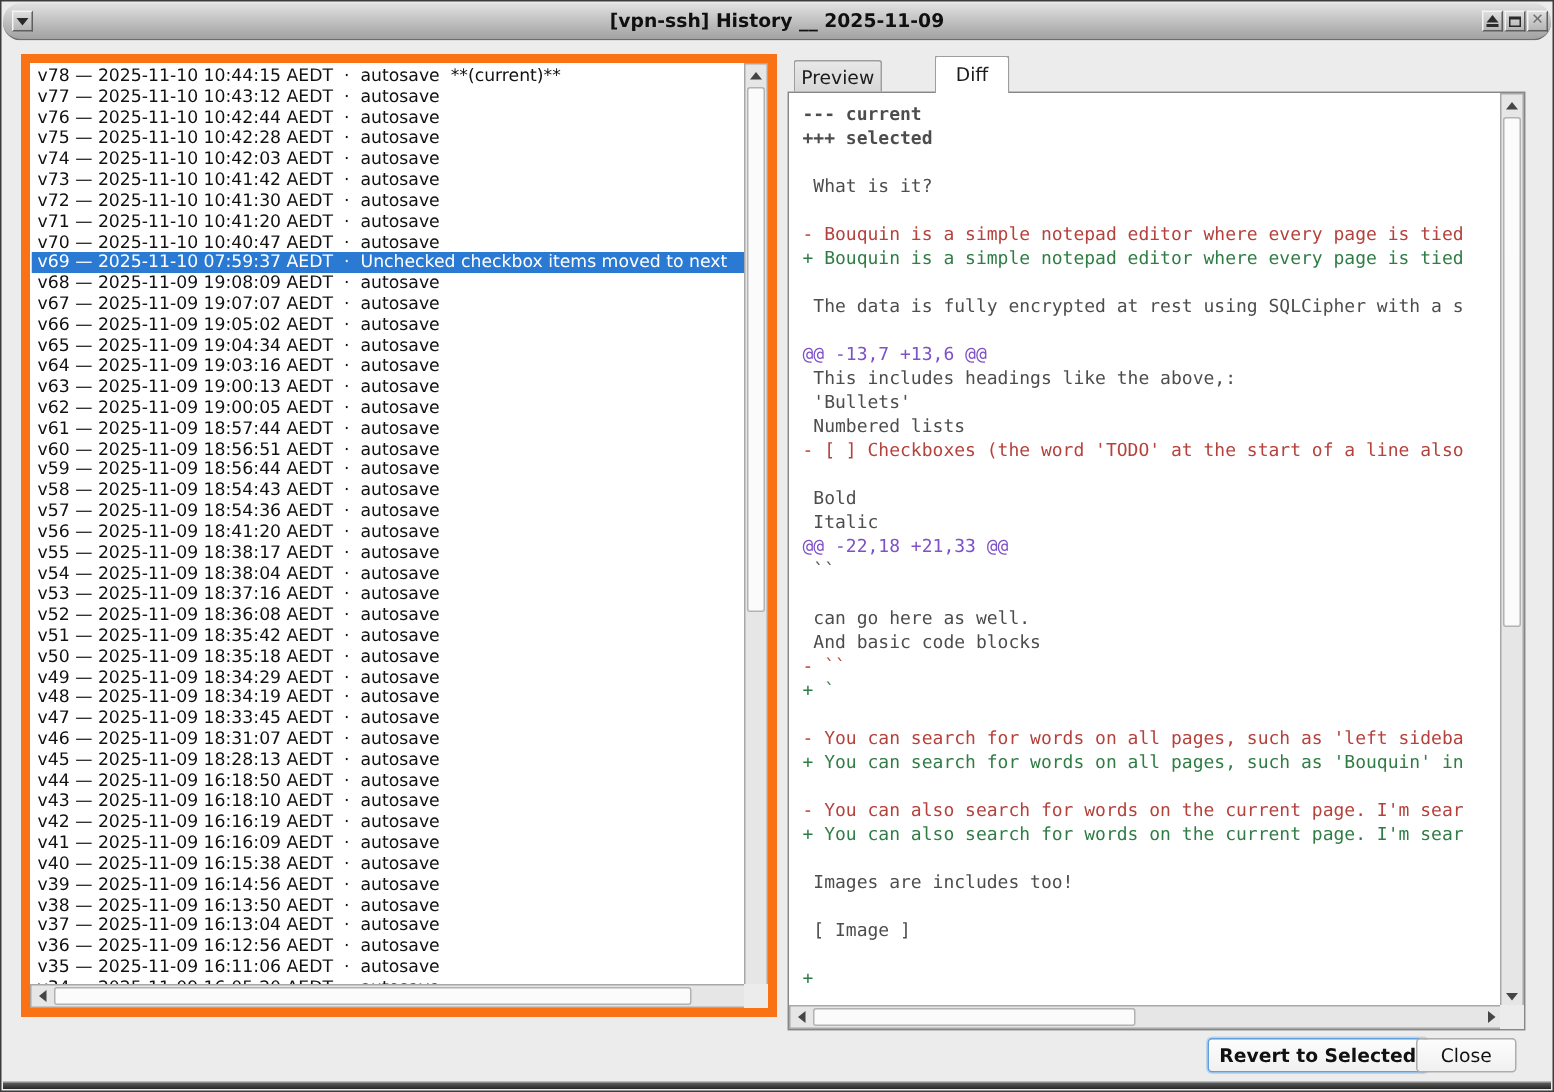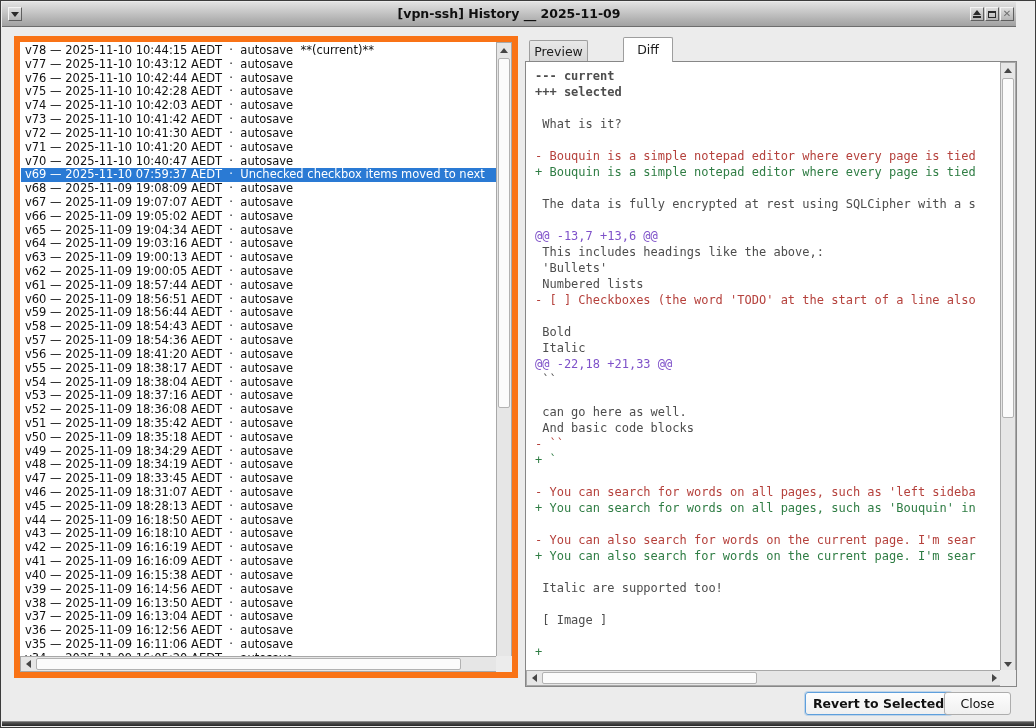--- a/index.html
+++ b/index.html
@@ -5,23 +5,24 @@
   html,body{margin:0;padding:0;background:#9a9a9a;}
   *{box-sizing:border-box;}
   .window{
     position:relative;width:1036px;height:728px;
     background:#ececec;border:1px solid #3c3c3c;
     font-family:"DejaVu Sans","Liberation Sans",sans-serif;
     overflow:hidden;
   }
   
   .titlebar{
-    position:absolute;top:1px;left:1px;right:19px;height:25px;
+    position:absolute;top:1px;left:1px;right:1px;height:25px;
     background:linear-gradient(#e2e2e2,#b4b4b4 70%,#a2a2a2);
     border-bottom:1px solid #6d6d6d;
+    border-radius:12px;
   }
   .title-text{
     position:absolute;left:0;right:0;top:4px;text-align:center;
     font-size:12.5px;font-weight:bold;color:#101010;letter-spacing:0px;
   }
   .tb-btn{
     position:absolute;top:5px;width:14px;height:14px;
     background:linear-gradient(#dedede,#b5b5b5);
     border:1px solid;border-color:#f4f4f4 #5f5f5f #5f5f5f #f4f4f4;
     display:flex;align-items:center;justify-content:center;
@@ -233,21 +234,21 @@
         <div class="dline ctx"> And basic code blocks</div>
         <div class="dline del">- ``</div>
         <div class="dline add">+ `</div>
         <div class="dline ctx">&nbsp;</div>
         <div class="dline del">- You can search for words on all pages, such as 'left sideba</div>
         <div class="dline add">+ You can search for words on all pages, such as 'Bouquin' in</div>
         <div class="dline ctx">&nbsp;</div>
         <div class="dline del">- You can also search for words on the current page. I'm sear</div>
         <div class="dline add">+ You can also search for words on the current page. I'm sear</div>
         <div class="dline ctx">&nbsp;</div>
-        <div class="dline ctx"> Italic are supported too!</div>
+        <div class="dline ctx"> Images are includes too!</div>
         <div class="dline ctx">&nbsp;</div>
         <div class="dline ctx"> [ Image ]</div>
         <div class="dline ctx">&nbsp;</div>
         <div class="dline add">+</div>
       </div>
 
     <div class="sb diff-vsb">
       <div class="arr" style="top:0;left:0;">
           <span class="a-up"></span>
         </div>

